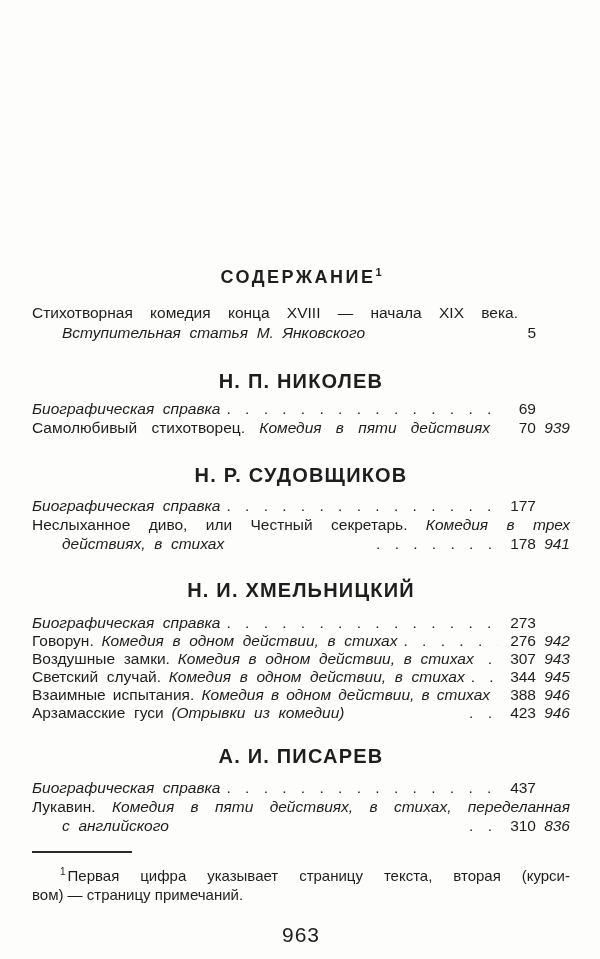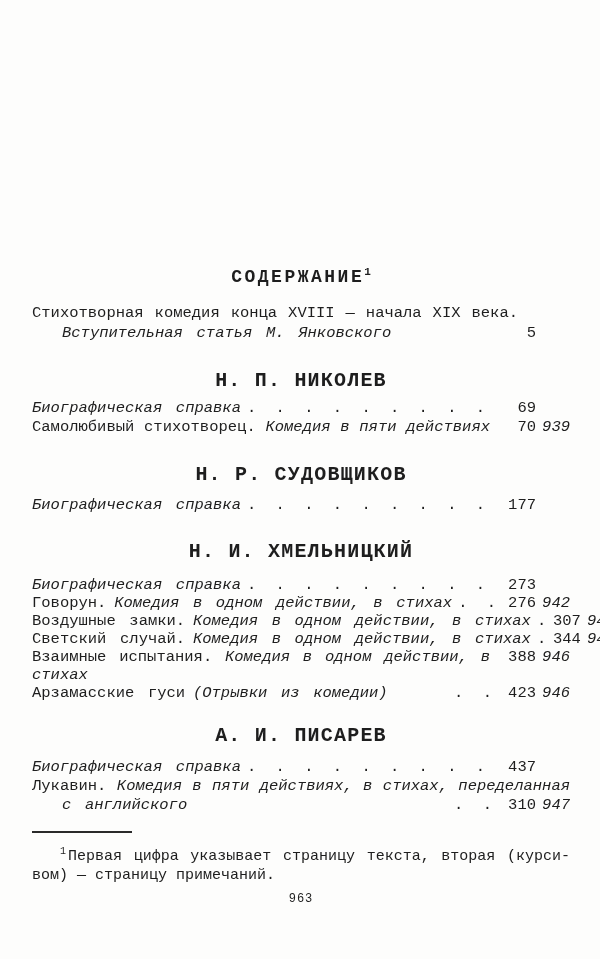--- a/index.html
+++ b/index.html
@@ -2,21 +2,21 @@
 <html><head>
 <meta charset="utf-8">
 <style>
   * { margin: 0; padding: 0; box-sizing: border-box; }
   html, body { width: 600px; height: 959px; }
   body { background: #fdfdfc; }
   .page {
     width: 600px; height: 959px;
     padding: 262px 30px 0 32px;
     overflow: hidden;
-    font-family: Liberation Mono, monospace;
+    font-family: Liberation Sans, sans-serif;
     color: #1e1e1e;
     font-size: 15.5px;
   }
   .toc-title {
     text-align: center; font-size: 18px; font-weight: bold;
     letter-spacing: 2.5px; line-height: 20px;
   }
   .toc-title sup { font-size: 11px; letter-spacing: 0; }
   .sec-heading {
     text-align: center; font-size: 20px; font-weight: bold;
@@ -48,21 +48,21 @@
     flex: 1 1 auto; min-width: 0; text-align: justify;
     text-align-last: justify; padding-right: 8px;
   }
   .jline { text-align: justify; text-align-last: justify; }
   .intro-l1 { padding-right: 52px; }
   .cont { padding-left: 30px; white-space: nowrap; word-spacing: 0.28em; flex: 0 0 auto; text-align: right; }
   .footnote-rule { margin-top: 16px; width: 100px; border-top: 2px solid #2a2a2a; }
   .footnote { margin-top: 9px; font-size: 15px; line-height: 19px; }
   .fn-l1 { padding-left: 28px; text-align: justify; text-align-last: justify; }
   .fn-l1 sup { font-size: 10px; margin-right: 2px; }
-  .folio { margin-top: 7px; text-align: center; font-size: 12px; letter-spacing: 1px; }
+  .folio { margin-top: 19px; text-align: center; font-size: 21px; letter-spacing: 1px; }
 </style>
 </head>
 <body>
 
 <div class="page">
 
   <h1 class="toc-title"><span>СОДЕРЖАНИЕ</span><sup>1</sup></h1>
 
   <div class="intro-entry">
     <div class="jline intro-l1"><span class="reg">Стихотворная комедия конца XVIII — начала XIX века.</span></div>
@@ -91,20 +91,29 @@
   </div>
 
   <h2 class="sec-heading mt30">Н. Р. СУДОВЩИКОВ</h2>
   <div class="rows mt13">
     <div class="row">
 
       <span class="t ital">Биографическая справка</span>
       <span class="leader">. . . . . . . . . . . . . . . . . . . . . . . .</span>
       <span class="pg">177</span>
       <span class="note ital"></span>
+    </div>
+    <div>
+      <div class="jline"><span class="reg">Неслыханное диво, или Честный секретарь. </span><span class="ital">Комедия в трех</span></div>
+      <div class="row">
+        <span class="cont ital">действиях, в стихах</span>
+        <span class="leader">. . . . . . .</span>
+        <span class="pg">178</span>
+        <span class="note ital">941</span>
+      </div>
     </div>
   </div>
 
   <h2 class="sec-heading mt29">Н. И. ХМЕЛЬНИЦКИЙ</h2>
   <div class="rows tight mt16">
     <div class="row">
 
       <span class="t ital">Биографическая справка</span>
       <span class="leader">. . . . . . . . . . . . . . . . . . . . . . . .</span>
       <span class="pg">273</span>
@@ -153,21 +162,21 @@
       <span class="leader">. . . . . . . . . . . . . . . . . . . . . . . .</span>
       <span class="pg">437</span>
       <span class="note ital"></span>
     </div>
     <div>
       <div class="jline"><span class="reg">Лукавин. </span><span class="ital">Комедия в пяти действиях, в стихах, переделанная</span></div>
       <div class="row">
         <span class="cont ital">с английского</span>
         <span class="leader">. .</span>
         <span class="pg">310</span>
-        <span class="note ital">947</span>
+        <span class="note ital">836</span>
       </div>
     </div>
   </div>
 
   <div class="footnote-rule"></div>
   <div class="footnote">
     <div class="fn-l1"><sup>1</sup><span>Первая цифра указывает страницу текста, вторая (курси-</span></div>
     <div class="fn-l2">вом) — страницу примечаний.</div>
   </div>
 

